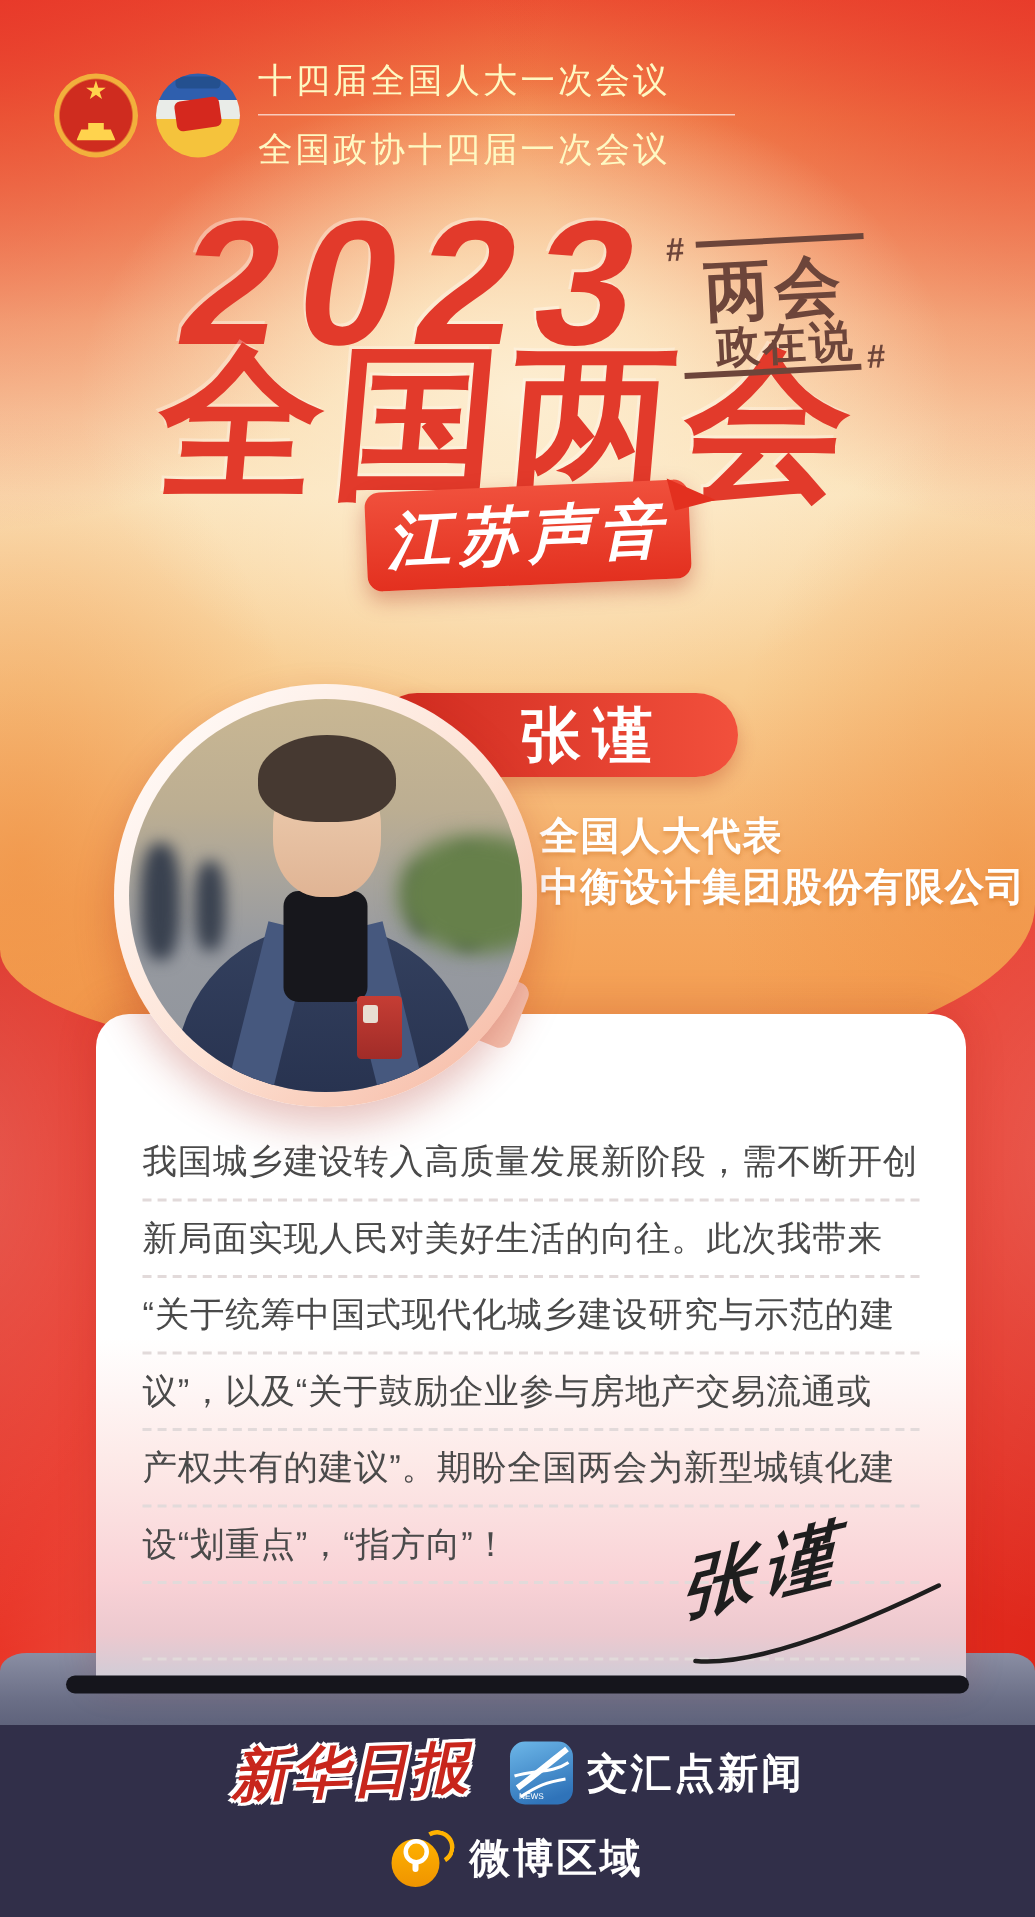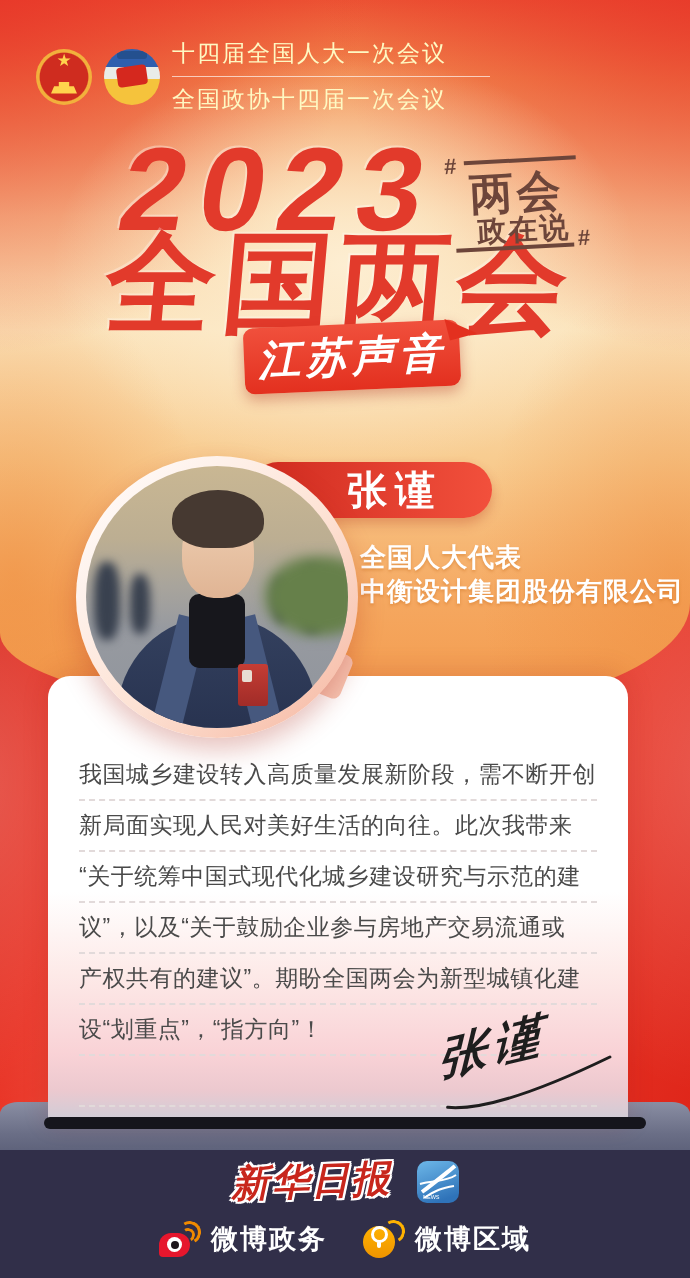--- a/index.html
+++ b/index.html
@@ -61,21 +61,21 @@
 
   
   .ribbon{position:absolute;left:244px;top:324px;width:216px;height:66px;transform:rotate(-2.5deg);
     background:linear-gradient(180deg,#f0503c 0%,#e3301f 100%);border-radius:10px;
     display:flex;align-items:center;justify-content:center;box-shadow:0 6px 14px rgba(170,30,15,.35);}
   .ribbon::after{content:'';position:absolute;right:-16px;top:-4px;width:0;height:0;
     border-left:28px solid #e3301f;border-top:22px solid transparent;transform:rotate(-12deg);}
   .ribbon span{color:#fff;font-size:42px;font-weight:900;font-style:italic;letter-spacing:5px;}
 
   
-  .card{position:absolute;left:48px;top:676px;width:580px;height:450px;border-radius:22px 22px 0 0;
+  .card{position:absolute;left:64px;top:676px;width:580px;height:450px;border-radius:22px 22px 0 0;
     background:linear-gradient(180deg,#ffffff 0%,#ffffff 48%,#fdeae8 66%,#f9d2d6 84%,#ecc9cf 92%,#c9cdd9 100%);
     box-shadow:0 -4px 26px rgba(160,30,20,.18);}
   .quote{position:absolute;left:31px;top:74px;width:518px;}
   .q-row{height:49px;display:flex;align-items:center;border-bottom:2px dashed #e2dada;
     font-size:23px;color:#4a4a4a;letter-spacing:.5px;white-space:nowrap;}
   .signature{position:absolute;left:392px;top:336px;width:180px;height:100px;transform:rotate(-5deg);}
   .signature .sig-text{display:inline-block;font-family:"Liberation Serif","DejaVu Serif",serif;
     font-style:italic;font-weight:700;font-size:48px;color:#1e1e1e;transform:skewX(-14deg) rotate(-9deg);letter-spacing:6px;}
   .signature svg{position:absolute;left:0;top:50px;}
 
@@ -237,34 +237,25 @@
     <div class="xinhua">新华日报</div>
     <div class="lg-group">
       <div class="jhd-icon">
         <svg width="42" height="42" viewBox="0 0 42 42">
           <path d="M5 31 C 16 23 28 13 38 5" stroke="#fff" stroke-width="4" fill="none"></path>
           <path d="M3 23 C 16 19 29 21 39 14" stroke="#fff" stroke-width="2" fill="none"></path>
           <path d="M7 37 C 19 29 25 27 37 25" stroke="#fff" stroke-width="2" fill="none"></path>
           <text x="6" y="38" font-size="5.5" fill="#fff">NEWS</text>
         </svg>
       </div>
+      <span class="lg-label">交汇点新闻</span>
     </div>
   </div>
 
   <div class="logo-row row2">
-    <div class="lg-group">
-      <span class="wb-icon">
-        <span class="arc arc2"></span>
-        <span class="arc arc1"></span>
-        <span class="wb-body">
-            <span class="wb-eye"></span>
-          </span>
-      </span>
-      <span class="lg-label">微博政务</span>
-    </div>
     <div class="lg-group">
       <span class="rg-icon">
         <span class="arc arc2"></span>
         <span class="rg-circle"></span>
         <span class="rg-pin"></span>
         <span class="rg-stem"></span>
       </span>
       <span class="lg-label">微博区域</span>
     </div>
   </div>

